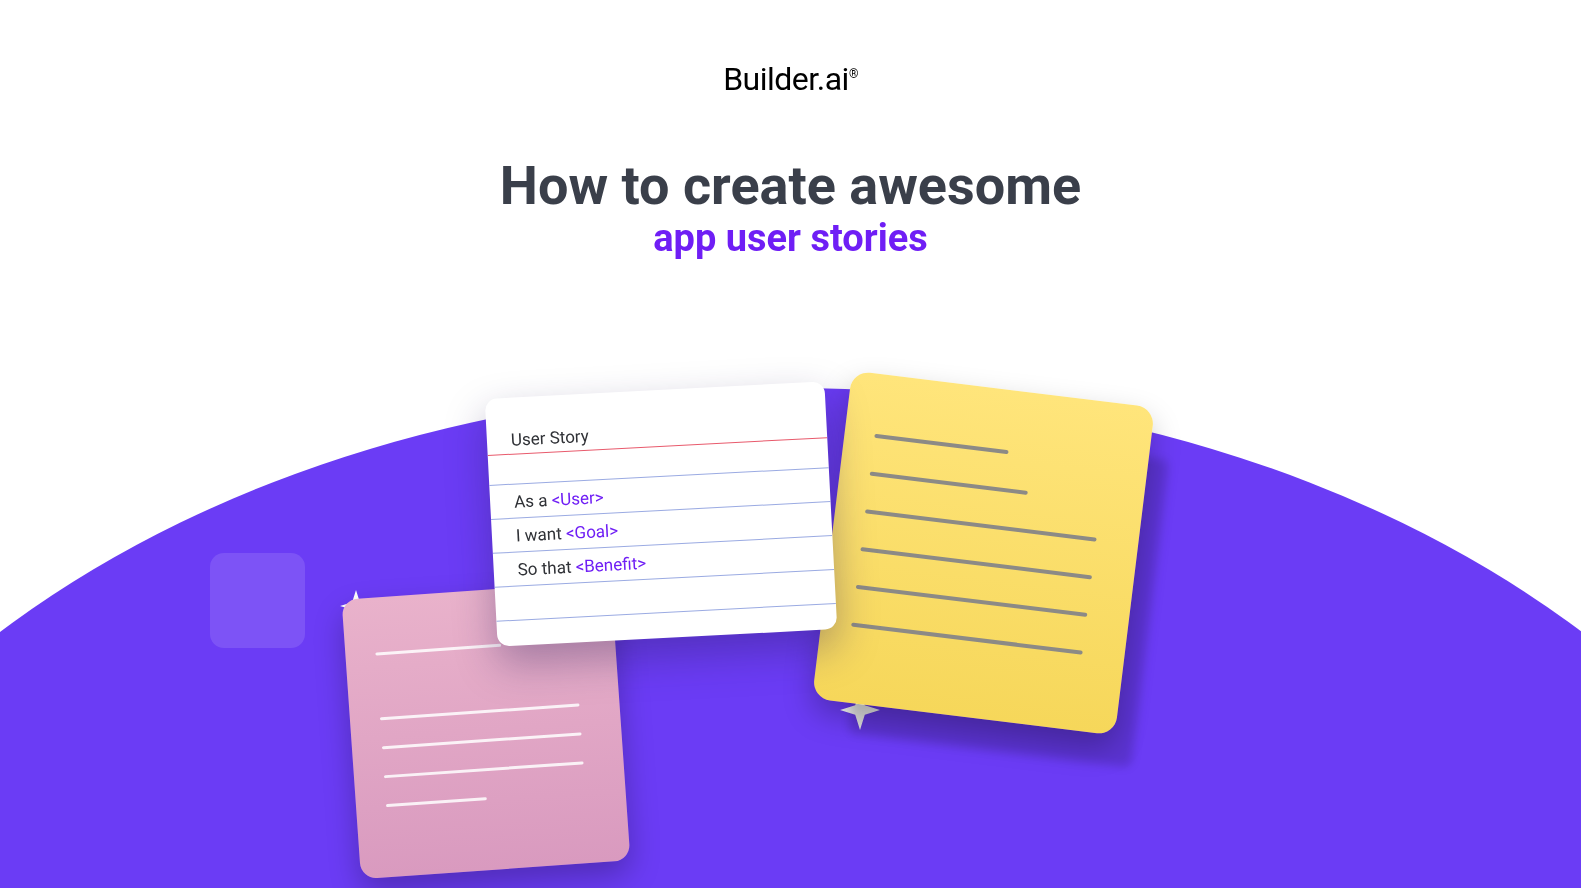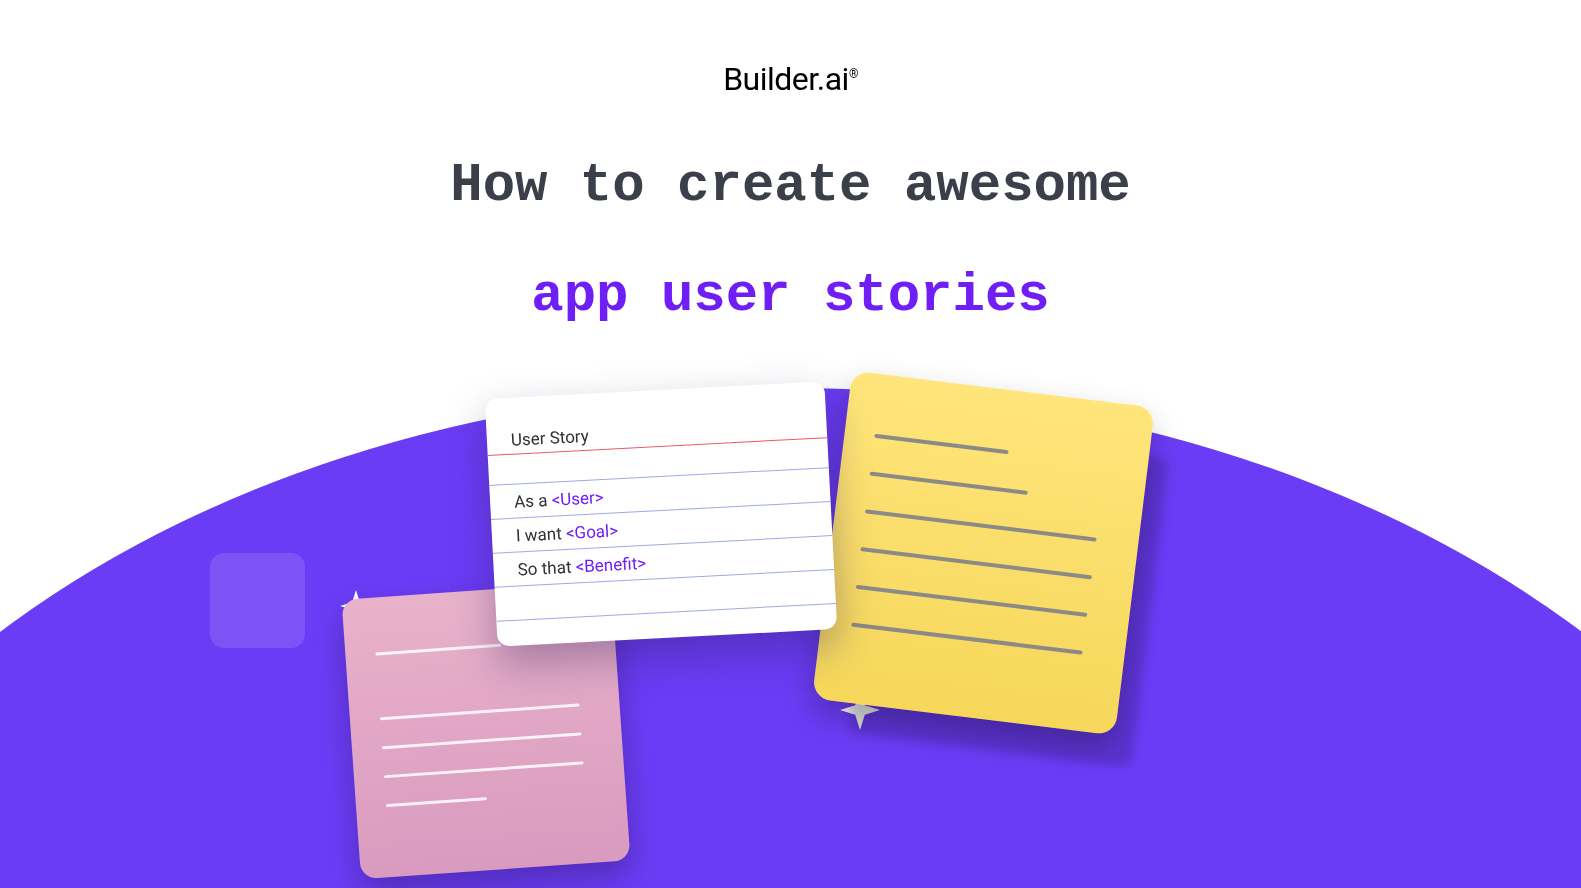--- a/index.html
+++ b/index.html
@@ -26,30 +26,28 @@
     vertical-align: super;
   }
   .headline {
     position: absolute;
     top: 155px;
     left: 50%;
     transform: translateX(-50%);
     text-align: center;
     font-weight: 700;
     line-height: 1.15;
-    font-family: Liberation Mono, monospace;
   }
   .headline .line1 {
     font-size: 54px;
     color: #3a3f4a;
   }
   .headline .line2 {
-    font-size: 54px;
+    font-size: 38px;
     color: #6f1ef5;
-    margin-top: 48px;
   }
 
   
   .dome {
     position: absolute;
     left: 50%;
     bottom: -1100px;
     width: 2200px;
     height: 1600px;
     background: #6b3cf5;

